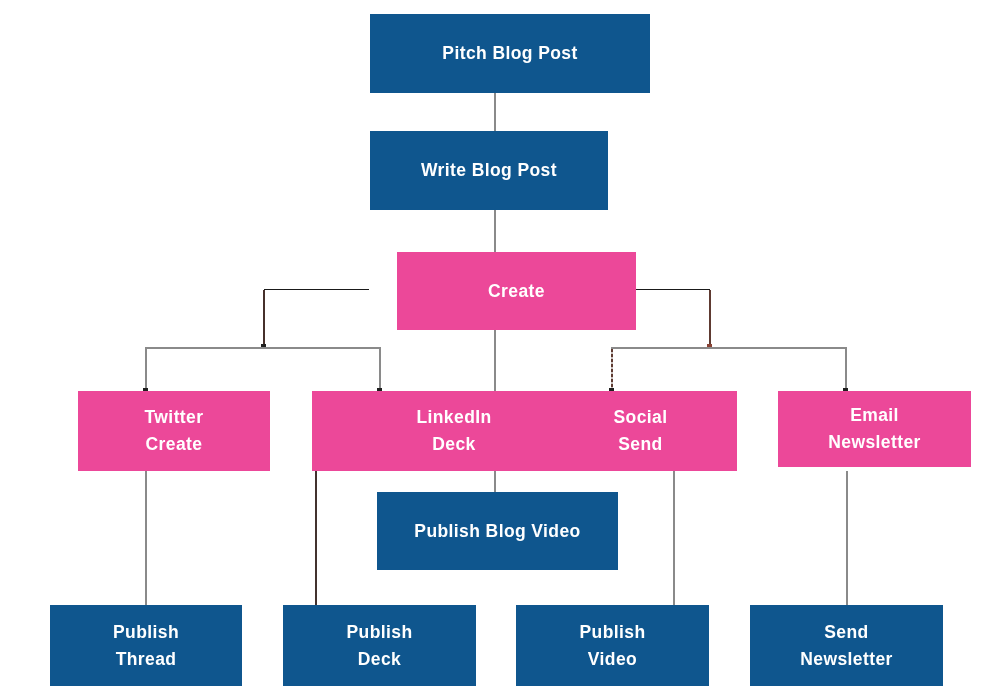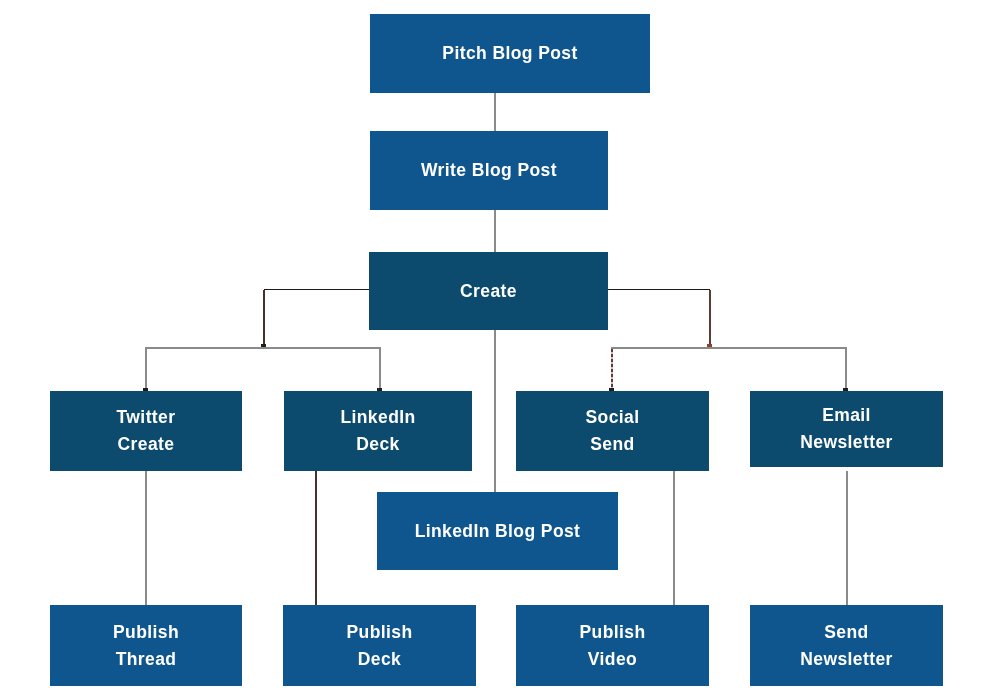--- a/index.html
+++ b/index.html
@@ -22,28 +22,28 @@
     justify-content: center;
     text-align: center;
     color: #ffffff;
     font-size: 17.5px;
     font-weight: bold;
     letter-spacing: 0.4px;
     line-height: 27px;
     white-space: pre-line;
   }
   .node.blue { background: #0F568E; }
-  .node.red  { background: #0c4a6e; }
+  .node.red  { background: #ec4899; margin-left: 28px; }
 
   
   #n-pitch           { left: 370px; top: 14px;  width: 280px; height: 79px; }
   #n-write           { left: 370px; top: 131px; width: 238px; height: 79px; }
   #n-create          { left: 369px; top: 252px; width: 239px; height: 78px; }
   #n-twitter         { left: 50px;  top: 391px; width: 192px; height: 80px; }
-  #n-linkedin        { left: 284px; top: 391px; width: 188px; height: 80px; }
+  #n-linkedin        { left: 284px; top: 391px; width: 212px; height: 80px; padding-left: 36px; }
   #n-social          { left: 516px; top: 391px; width: 193px; height: 80px; }
   #n-email           { left: 750px; top: 391px; width: 193px; height: 76px; }
   #n-publish-post    { left: 377px; top: 492px; width: 241px; height: 78px; }
   #n-publish-thread  { left: 50px;  top: 605px; width: 192px; height: 81px; }
   #n-publish-deck    { left: 283px; top: 605px; width: 193px; height: 81px; }
   #n-publish-video   { left: 516px; top: 605px; width: 193px; height: 81px; }
   #n-send-newsletter { left: 750px; top: 605px; width: 193px; height: 81px; }
 
   
   .vline, .hline, .dot { position: absolute; }
@@ -130,21 +130,21 @@
   <div class="node blue" id="n-write">Write Blog Post</div>
   <div class="node red" id="n-create">Create</div>
   <div class="node red" id="n-twitter">Twitter
 Create</div>
   <div class="node red" id="n-linkedin">LinkedIn
 Deck</div>
   <div class="node red" id="n-social">Social
 Send</div>
   <div class="node red" id="n-email">Email
 Newsletter</div>
-  <div class="node blue" id="n-publish-post">LinkedIn Blog Post</div>
+  <div class="node blue" id="n-publish-post">Publish Blog Video</div>
   <div class="node blue" id="n-publish-thread">Publish
 Thread</div>
   <div class="node blue" id="n-publish-deck">Publish
 Deck</div>
   <div class="node blue" id="n-publish-video">Publish
 Video</div>
   <div class="node blue" id="n-send-newsletter">Send
 Newsletter</div>
 
 </div>

